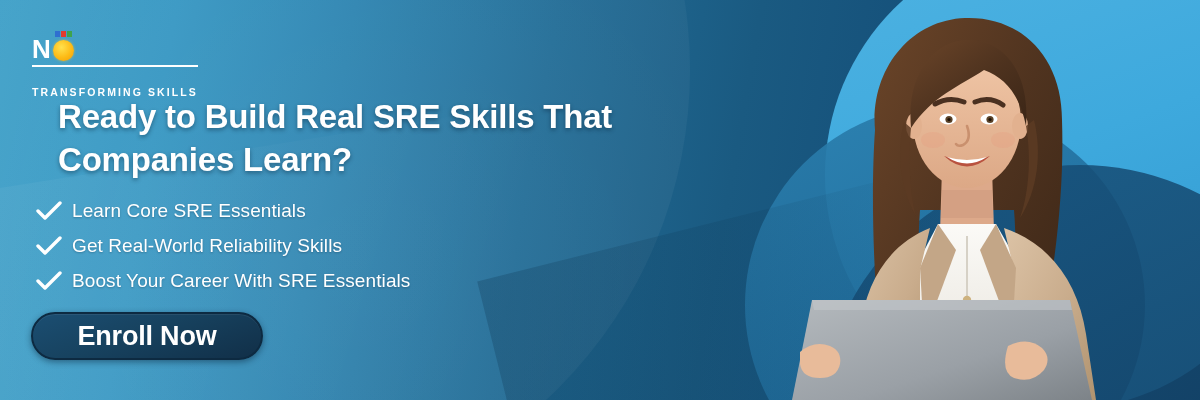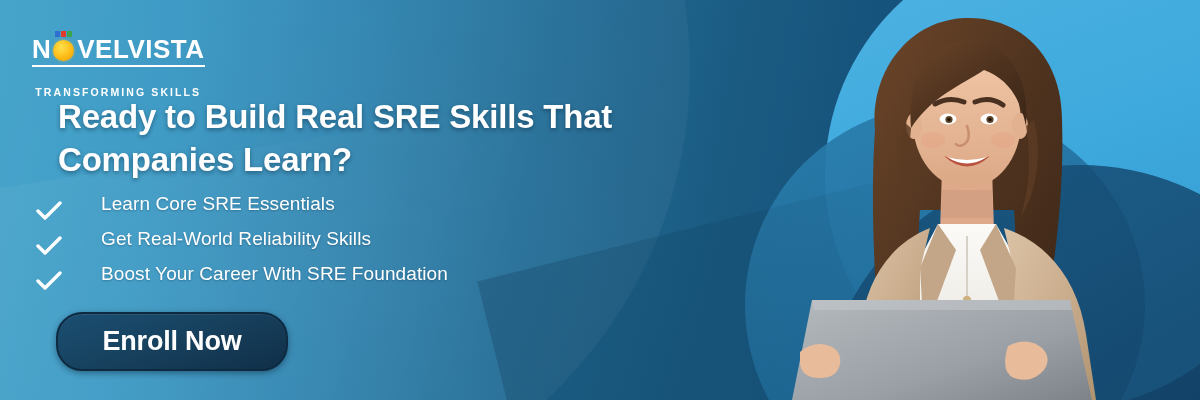--- a/index.html
+++ b/index.html
@@ -116,36 +116,35 @@
     font-size:33px; font-weight:bold;
     line-height:1.30;
     letter-spacing:-.2px;
     text-shadow:0 2px 4px rgba(6,34,56,.45);
     margin-left:24px;
   }
 
   
   .bullets { position:absolute; left:36px; top:193px; z-index:6; }
   .bullet {
-    display:flex; 
+    display:flex; align-items:center;
     height:35px;
     color:#ffffff;
     font-size:19px; font-weight:normal;
     letter-spacing:.1px;
     text-shadow:0 1px 2px rgba(6,34,56,.3);
-    gap:29px;
   }
   .check { width:36px; flex:0 0 36px; display:flex; align-items:center; }
   .check svg { display:block; }
 
   
   .cta {
-    position:absolute; left:56px; top:312px; z-index:6;
+    position:absolute; left:31px; top:312px; z-index:6;
     display:flex; align-items:center; justify-content:center;
-    width:232px; height:59px;
+    width:232px; height:48px;
     border-radius:26px;
     background:linear-gradient(160deg,#1b4e72 0%,#17425f 45%,#112f48 100%);
     border:2px solid #0d2a41;
     box-shadow:0 2px 6px rgba(5,25,45,.45), inset 0 1px 0 rgba(255,255,255,.07);
     color:#ffffff;
     font-size:27px; font-weight:bold;
     letter-spacing:-.2px;
     cursor:pointer;
   }
 
@@ -256,21 +255,20 @@
     <div class="logo-word">
       <span class="ltr">N</span>
       <span class="logo-o">
         <span class="dots">
           <i class="d-blue"></i>
           <i class="d-red"></i>
           <i class="d-green"></i>
         </span>
         <span class="sun"></span>
       </span>
-      <span class="ltr">VELVISTA</span>
     </div>
     <div class="logo-rule"></div>
     <div class="logo-tag">TRANSFORMING SKILLS</div>
   </div>
 
   <div class="headline">
     <div>Ready to Build Real SRE Skills That</div>
     <div>Companies Learn?</div>
   </div>
 
@@ -290,19 +288,19 @@
           </svg>
       </span>
       <span>Get Real-World Reliability Skills</span>
     </div>
     <div class="bullet">
       <span class="check">
         <svg width="26" height="20" viewBox="0 0 26 20">
             <path d="M2 10 L9 17 L24 2" stroke="#ffffff" stroke-width="3.4" fill="none" stroke-linecap="round" stroke-linejoin="round"></path>
           </svg>
       </span>
-      <span>Boost Your Career With SRE Foundation</span>
+      <span>Boost Your Career With SRE Essentials</span>
     </div>
   </div>
 
   <div class="cta">Enroll Now</div>
 
 </div>
 
 </body></html>

